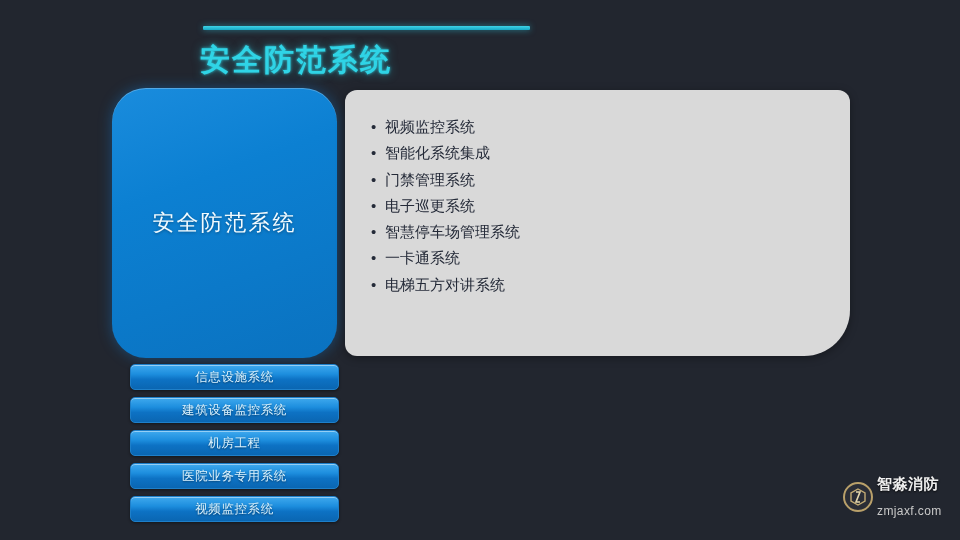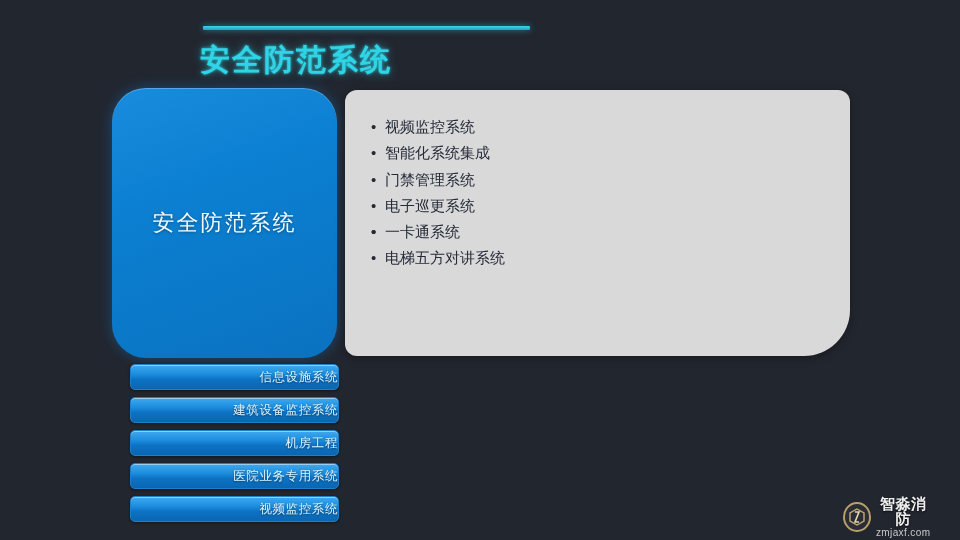--- a/index.html
+++ b/index.html
@@ -92,79 +92,78 @@
   .stack-button {
     width: 209px;
     height: 26px;
     margin-bottom: 7px;
     border-radius: 5px;
     background: linear-gradient(180deg, #3fa9ee 0%, #1d8ede 38%, #0d72c4 60%, #0a66b2 100%);
     border: 1px solid #1e7fc9;
     box-shadow: inset 0 1px 0 rgba(255,255,255,.45), 0 1px 3px rgba(0,0,0,.45);
     display: flex;
     align-items: center;
-    justify-content: flex-end;
+    justify-content: center;
     color: #ddf4ff;
     font-size: 12.5px;
     letter-spacing: .6px;
     text-shadow: 0 1px 2px rgba(0,0,0,.45);
     white-space: nowrap;
   }
 
   
   #watermark {
     position: absolute;
-    left: 843px; top: 496px;
+    left: 843px; top: 476px;
     display: flex;
     align-items: center;
     gap: 4px;
-    text-align: center;
   }
   #logo-mark {
     width: 30px; height: 30px;
     border-radius: 50%;
     border: 2px solid #b9a06a;
     display: flex; align-items: center; justify-content: center;
     background: #2a2d36;
   }
   #logo-mark svg { display: block; }
   #logo-text-group { display: flex; flex-direction: column; line-height: 1; }
   #logo-name {
     font-size: 15px;
     font-weight: bold;
     color: #efefef;
     text-shadow: 0 1px 2px rgba(0,0,0,.8);
     letter-spacing: .5px;
   }
   #logo-url {
-    font-size: 10px;
+    font-size: 12px;
     color: #c9c9c9;
     letter-spacing: .4px;
-    margin-top: 2px;
+    margin-top: 14px;
   }
 </style>
 </head>
 <body>
 
 <div id="slide">
 
   <div id="title-rule"></div>
   <div id="page-title">安全防范系统</div>
 
   <div id="main-card">
     <span id="main-card-label">安全防范系统</span>
   </div>
 
   <div id="content-panel">
     <ul id="feature-list">
         <li><span class="bullet">•</span><span>视频监控系统</span></li>
         <li><span class="bullet">•</span><span>智能化系统集成</span></li>
         <li><span class="bullet">•</span><span>门禁管理系统</span></li>
         <li><span class="bullet">•</span><span>电子巡更系统</span></li>
-        <li><span class="bullet">•</span></li>
+        <li><span class="bullet">•</span><span>智慧停车场管理系统</span></li>
         <li><span class="bullet">•</span><span>一卡通系统</span></li>
         <li><span class="bullet">•</span><span>电梯五方对讲系统</span></li>
       </ul>
   </div>
 
   <div id="button-stack">
       <div class="stack-button">
         <span>信息设施系统</span>
       </div>
       <div class="stack-button">

